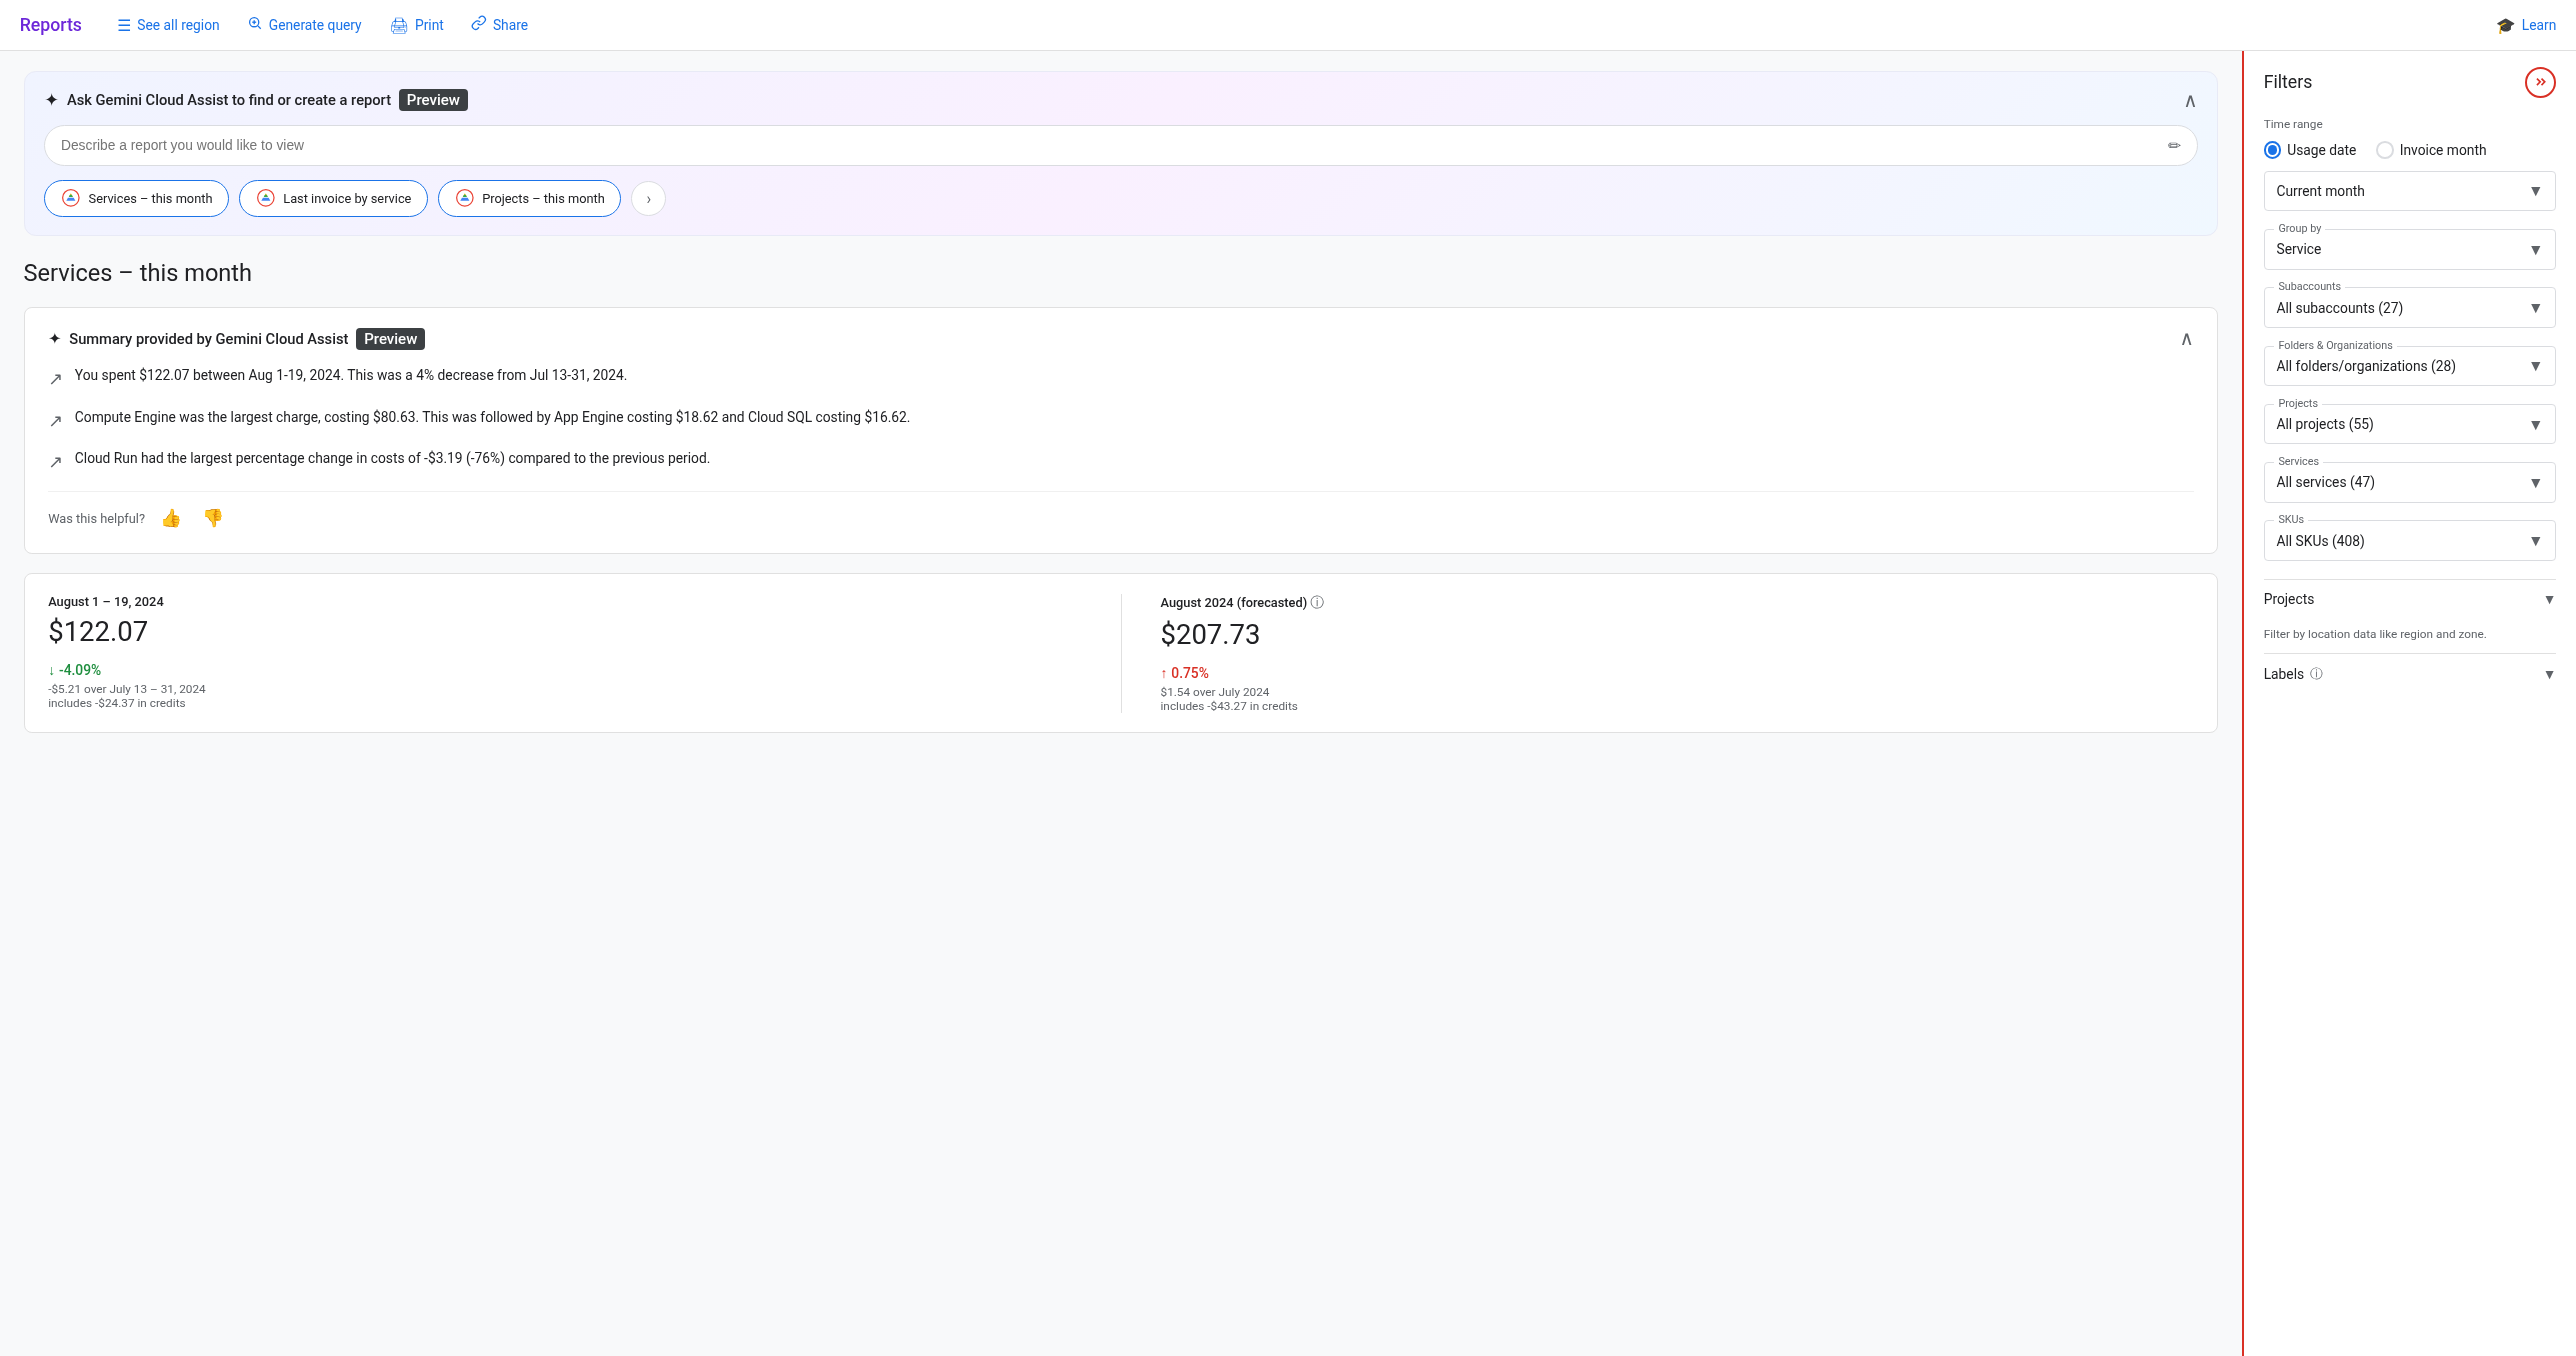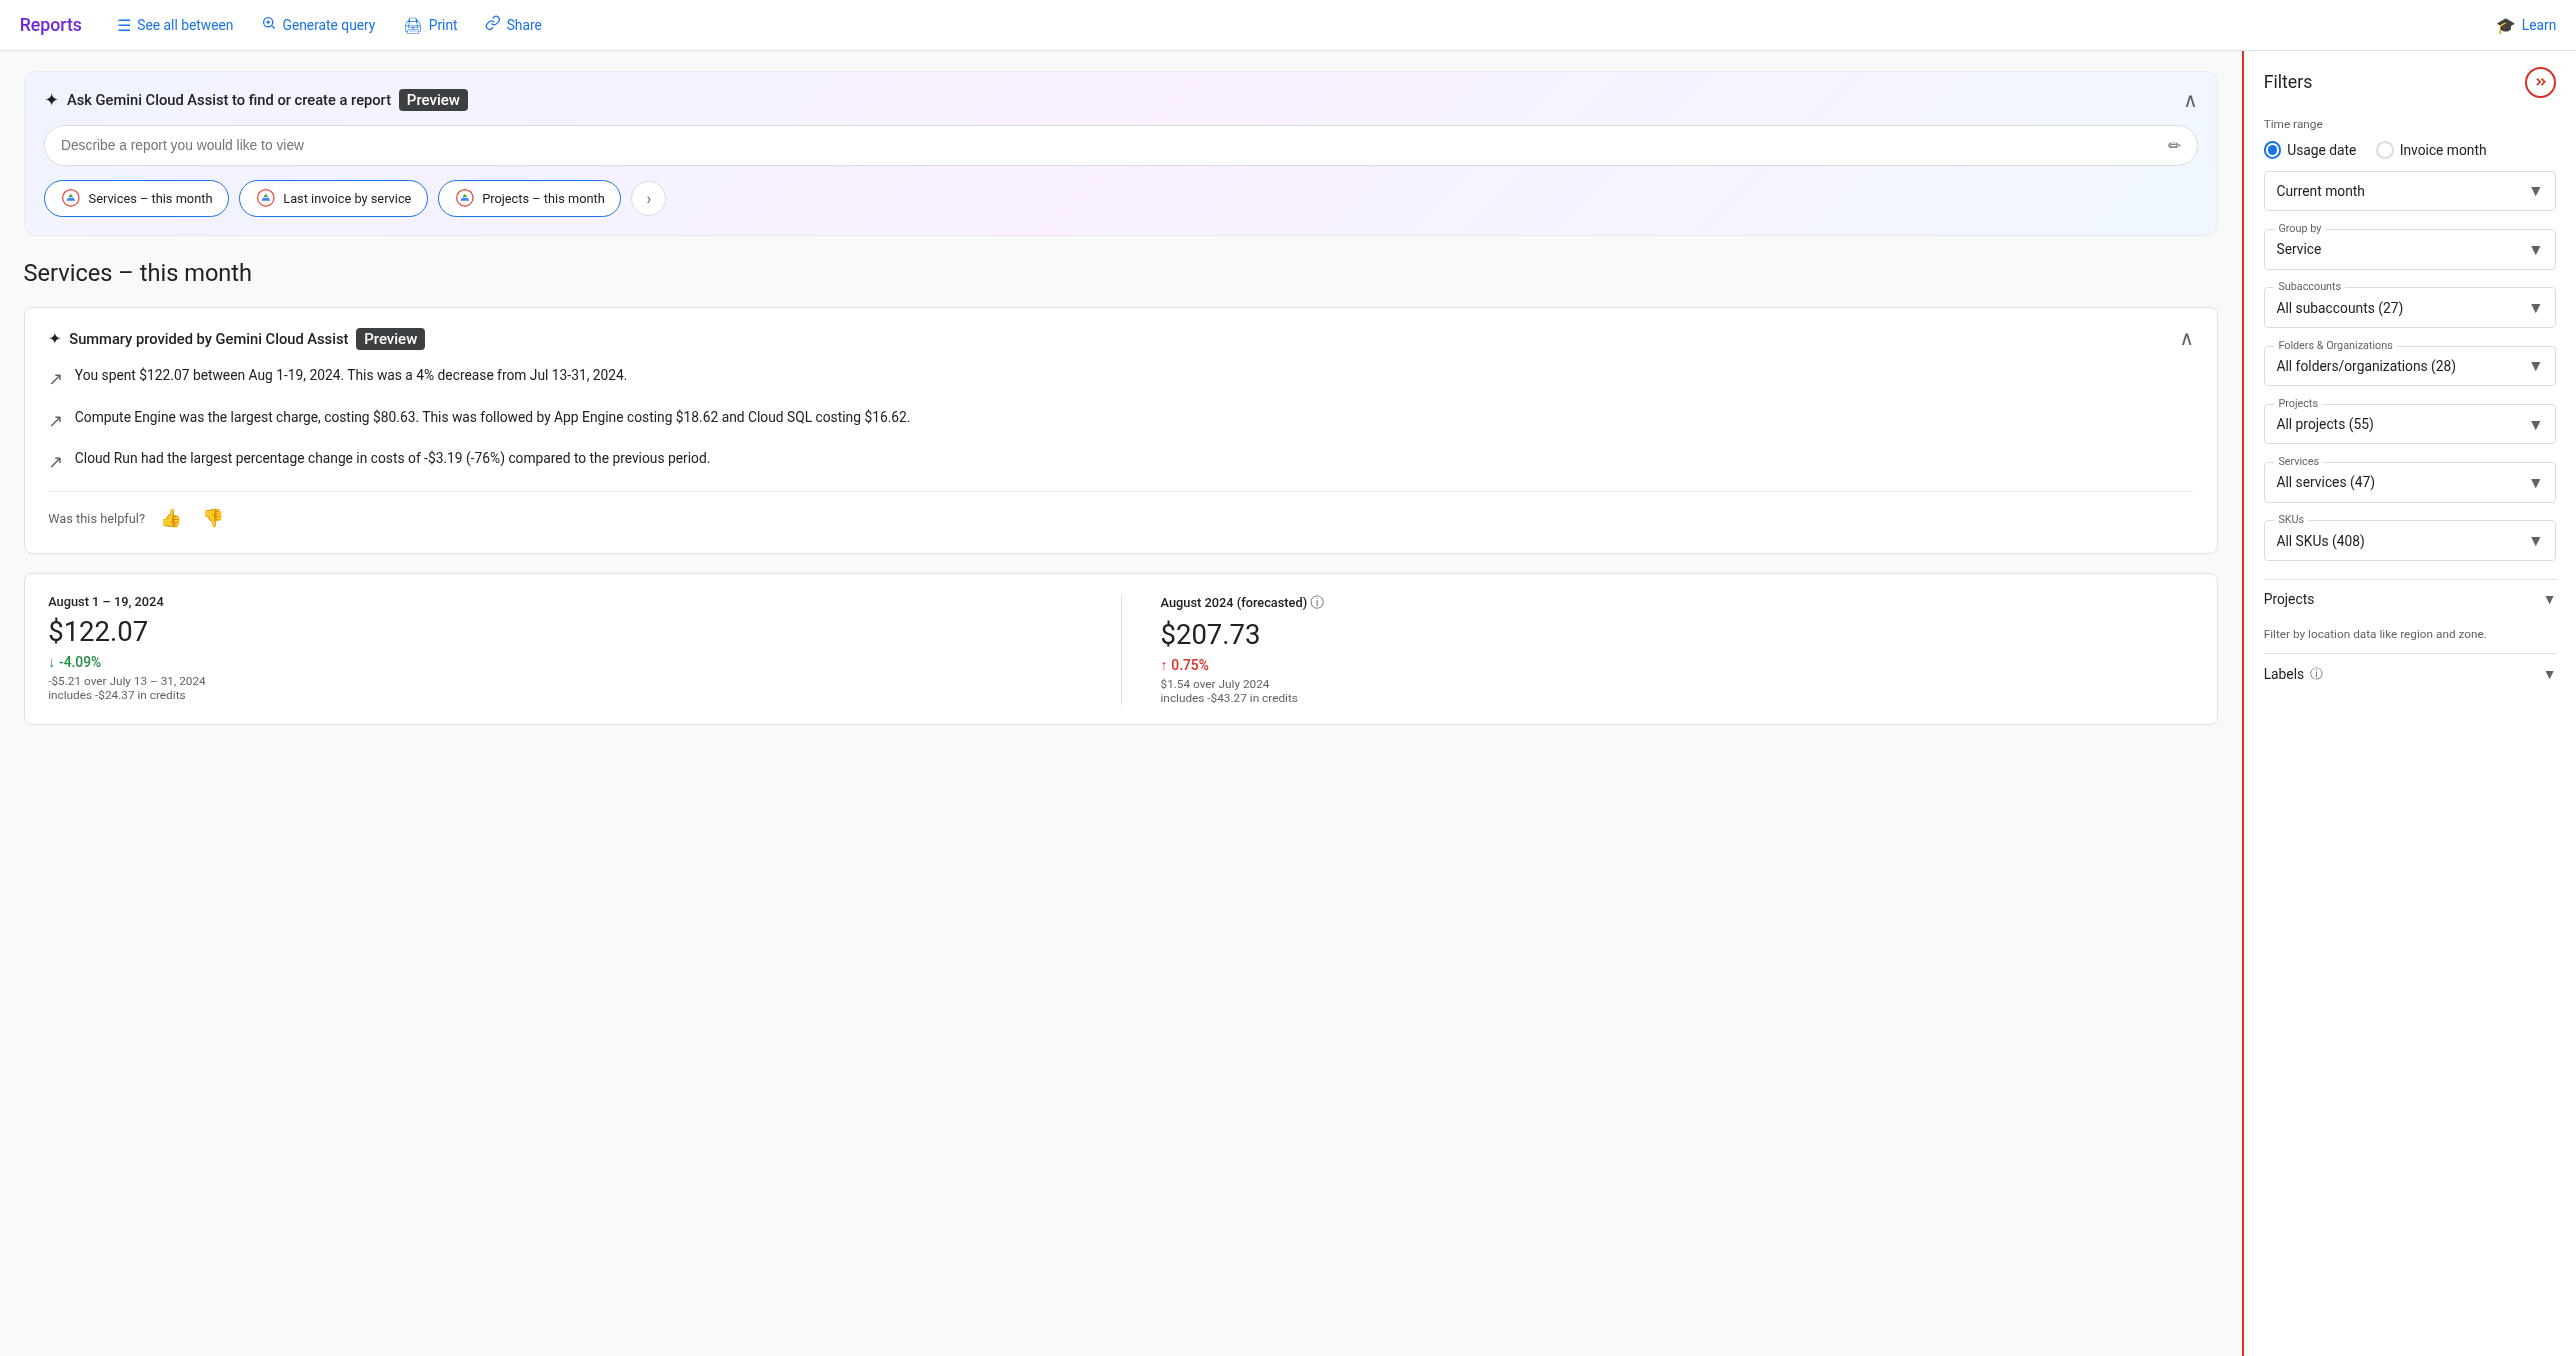--- a/index.html
+++ b/index.html
@@ -219,21 +219,21 @@
     .stat-period {
       font-size: 12.8px;
       font-weight: 500;
       color: #202124;
       margin-bottom: 5.9px;
     }
     .stat-amount {
       font-size: 27.5px;
       font-weight: 400;
       color: #202124;
-      margin-bottom: 6px;
+      margin-bottom: 14px;
     }
     .stat-change {
       font-size: 13.8px;
       font-weight: 500;
       display: flex;
       align-items: center;
       gap: 3.9px;
       margin-bottom: 3.9px;
     }
     .stat-change.down { color: #1e8e3e; }
@@ -378,21 +378,21 @@
     ::-webkit-scrollbar-thumb { background: #c1c1c1; border-radius: 2.9px; }
   </style>
 </head>
 <body>
 
 <nav class="top-nav">
   <span class="brand">Reports</span>
 
   <a class="nav-link">
     <span class="nav-icon">☰</span>
-    <span>See all between</span>
+    <span>See all region</span>
   </a>
   <a class="nav-link">
     <span class="nav-icon">
       <svg width="15.7" height="15.7" viewBox="0 0 24 24" fill="none" stroke="#1a73e8" stroke-width="2">
         <circle cx="11" cy="11" r="7"></circle>
           <line x1="21" y1="21" x2="16.65" y2="16.65"></line>
         <line x1="11" y1="8" x2="11" y2="14"></line>
           <line x1="8" y1="11" x2="14" y2="11"></line>
       </svg>
     </span>

